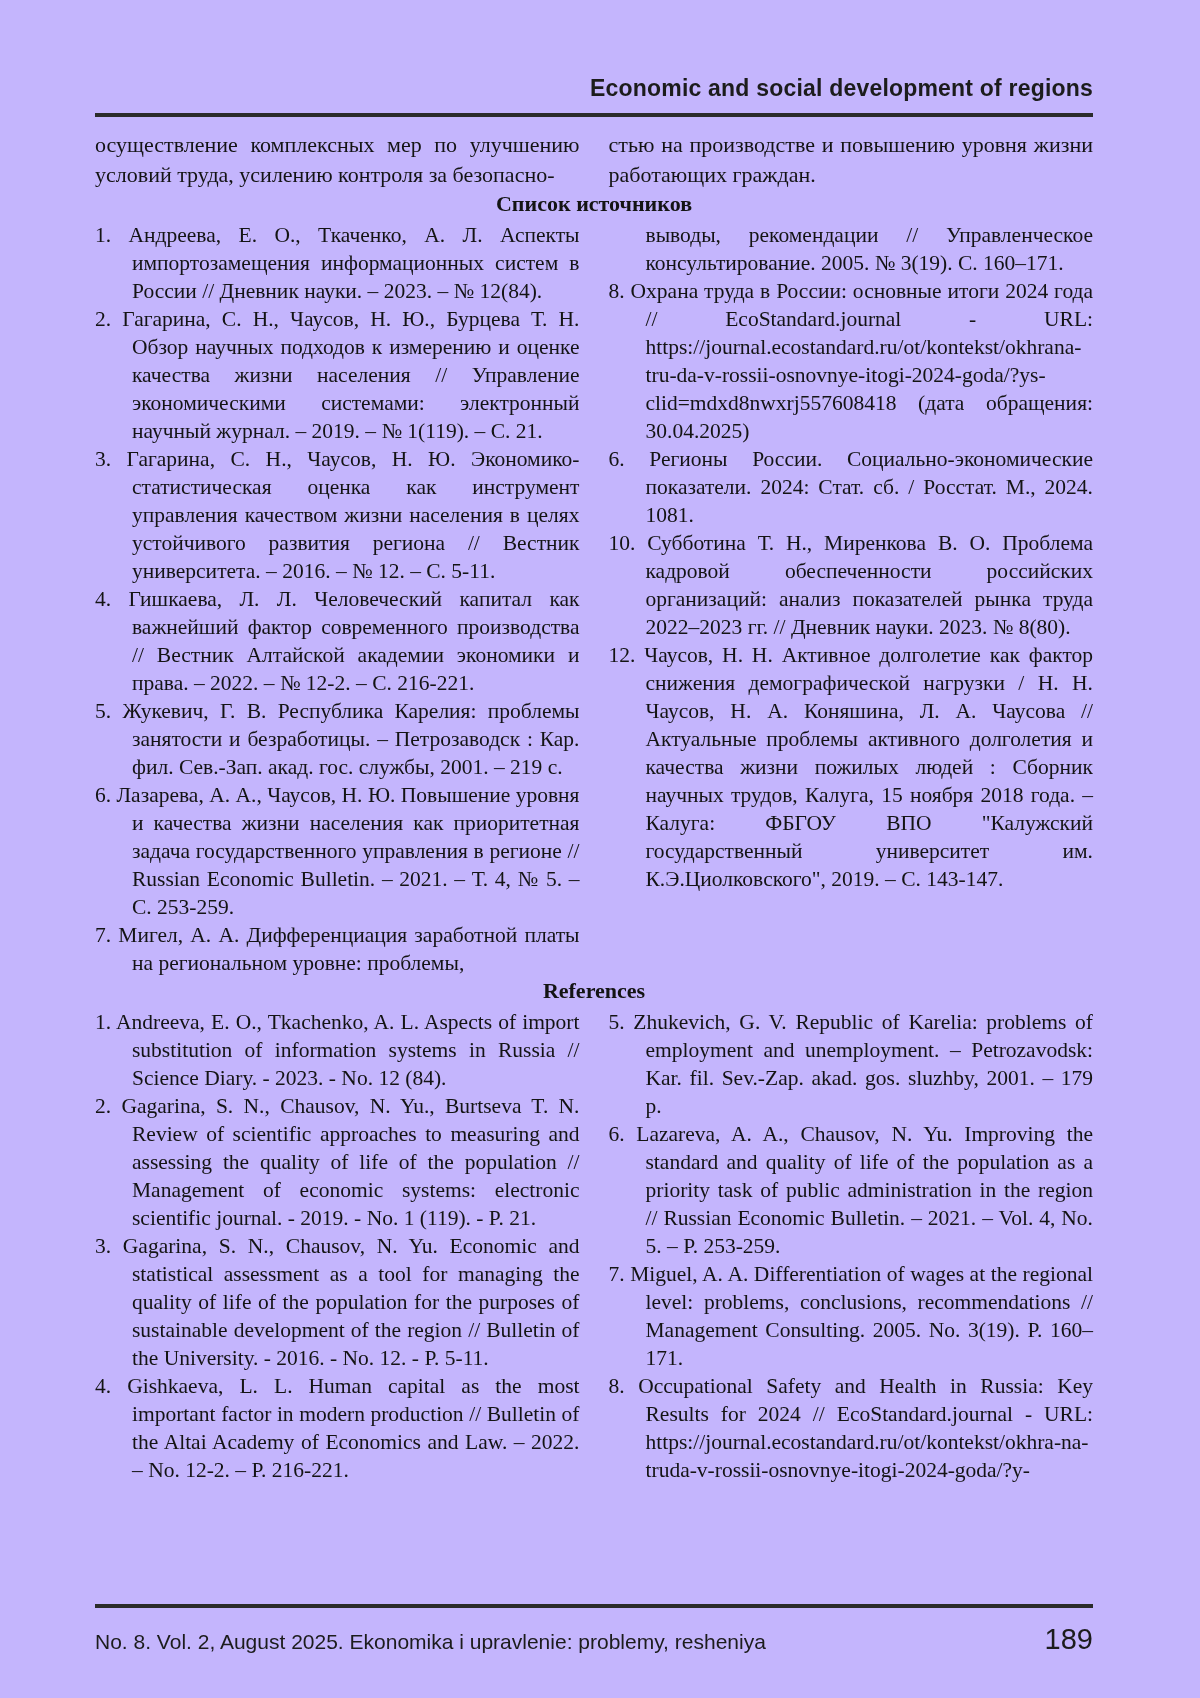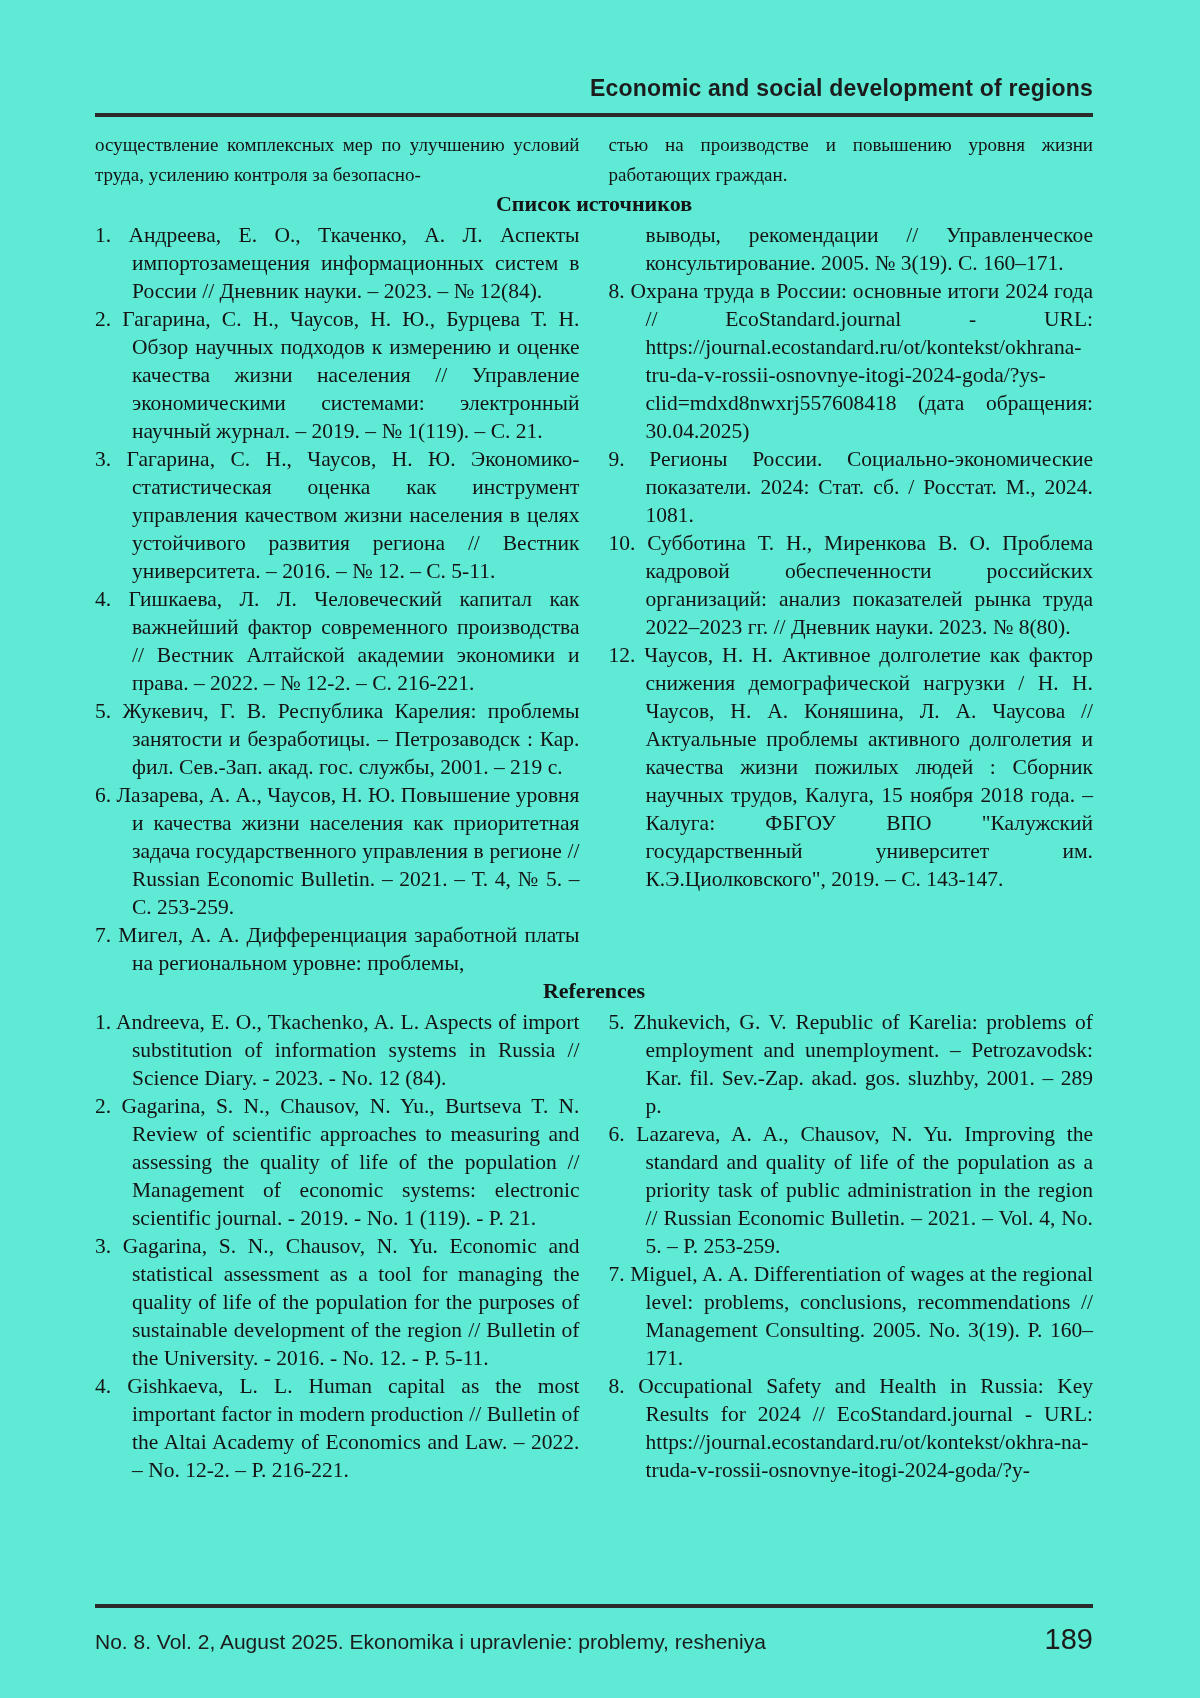--- a/index.html
+++ b/index.html
@@ -1,20 +1,20 @@
 <!DOCTYPE html>
 <html><head>
 <meta charset="utf-8">
 <style>
   html, body { margin: 0; padding: 0; background: #ffffff; }
   .page {
     position: relative;
     width: 1200px;
     height: 1698px;
-    background: #5eead4;
+    background: #c4b5fd;
     color: #141414;
     font-family: "Liberation Serif", serif;
     overflow: hidden;
   }
   .content {
     position: absolute;
     left: 95px;
     top: 0;
     width: 998px;
   }
@@ -31,21 +31,21 @@
   .rule {
     border: none;
     border-top: 4px solid #2b2b2b;
     margin: 11px 0 0 0;
   }
   .two-col { display: flex; gap: 29px; }
   .col { flex: 1 1 0; min-width: 0; }
   .intro { margin-top: 13px; }
   .intro p {
     margin: 0;
-    font-size: 19px;
+    font-size: 22px;
     line-height: 30px;
     text-align: justify;
   }
   .section-heading {
     text-align: center;
     font-weight: bold;
     font-size: 22px;
     line-height: 28px;
     margin-bottom: 3px;
   }
@@ -116,21 +116,21 @@
           <div class="ref-item">6. Лазарева, А. А., Чаусов, Н. Ю.  Повышение уровня и качества жизни населения как приоритетная задача государственного управления в регионе // Russian Economic Bulletin. – 2021. – Т. 4, № 5. – С. 253-259.</div>
 
           <div class="ref-item">7. Мигел, А. А. Дифференциация заработной платы на региональном уровне: проблемы,</div>
         </div>
       <div class="col">
         <div class="cont-fragment">выводы, рекомендации // Управленческое консультирование. 2005. № 3(19). С. 160–171.</div>
         <div>
 
             <div class="ref-item">8. Охрана труда в России: основные итоги 2024 года // EcoStandard.journal - URL: https://journal.ecostandard.ru/ot/kontekst/okhrana-tru-da-v-rossii-osnovnye-itogi-2024-goda/?ys-clid=mdxd8nwxrj557608418 (дата обращения: 30.04.2025)</div>
 
-            <div class="ref-item">9. Регионы России. Социально-экономические показатели. 2024: Стат. сб. / Росстат. М., 2024. 1081.</div>
+            <div class="ref-item">6. Регионы России. Социально-экономические показатели. 2024: Стат. сб. / Росстат. М., 2024. 1081.</div>
 
             <div class="ref-item">10. Субботина Т. Н., Миренкова В. О. Проблема кадровой обеспеченности российских организаций: анализ показателей рынка труда 2022–2023 гг. // Дневник науки. 2023. № 8(80).</div>
 
 
             <div class="ref-item">12. Чаусов, Н. Н. Активное долголетие как фактор снижения демографической нагрузки / Н. Н. Чаусов, Н. А. Коняшина, Л. А. Чаусова // Актуальные проблемы активного долголетия и качества жизни пожилых людей : Сборник научных трудов, Калуга, 15 ноября 2018 года. – Калуга: ФБГОУ ВПО "Калужский государственный университет им. К.Э.Циолковского", 2019. – С. 143-147.</div>
           </div>
       </div>
     </div>
 
     <div class="section-heading">References</div>
@@ -141,21 +141,21 @@
           <div class="ref-item">1. Andreeva, E. O., Tkachenko, A. L. Aspects of import substitution of information systems in Russia // Science Diary. - 2023. - No. 12 (84).</div>
 
           <div class="ref-item">2. Gagarina, S. N., Chausov, N. Yu., Burtseva T. N. Review of scientific approaches to measuring and assessing the quality of life of the population // Management of economic systems: electronic scientific journal. - 2019. - No. 1 (119). - P. 21.</div>
 
           <div class="ref-item">3. Gagarina, S. N., Chausov, N. Yu. Economic and statistical assessment as a tool for managing the quality of life of the population for the purposes of sustainable development of the region // Bulletin of the University. - 2016. - No. 12. - P. 5-11.</div>
 
           <div class="ref-item">4. Gishkaeva, L. L. Human capital as the most important factor in modern production // Bulletin of the Altai Academy of Economics and Law. – 2022. – No. 12-2. – P. 216-221.</div>
         </div>
       <div class="col">
 
-          <div class="ref-item">5. Zhukevich, G. V. Republic of Karelia: problems of employment and unemployment. – Petrozavodsk: Kar. fil. Sev.-Zap. akad. gos. sluzhby, 2001. – 289 p.</div>
+          <div class="ref-item">5. Zhukevich, G. V. Republic of Karelia: problems of employment and unemployment. – Petrozavodsk: Kar. fil. Sev.-Zap. akad. gos. sluzhby, 2001. – 179 p.</div>
 
           <div class="ref-item">6. Lazareva, A. A., Chausov, N. Yu. Improving the standard and quality of life of the population as a priority task of public administration in the region // Russian Economic Bulletin. – 2021. – Vol. 4, No. 5. – P. 253-259.</div>
 
           <div class="ref-item">7. Miguel, A. A. Differentiation of wages at the regional level: problems, conclusions, recommendations // Management Consulting. 2005. No. 3(19). P. 160–171.</div>
 
           <div class="ref-item">8. Occupational Safety and Health in Russia: Key Results for 2024 // EcoStandard.journal - URL: https://journal.ecostandard.ru/ot/kontekst/okhra-na-truda-v-rossii-osnovnye-itogi-2024-goda/?y-</div>
         </div>
     </div>
 
   </div>

